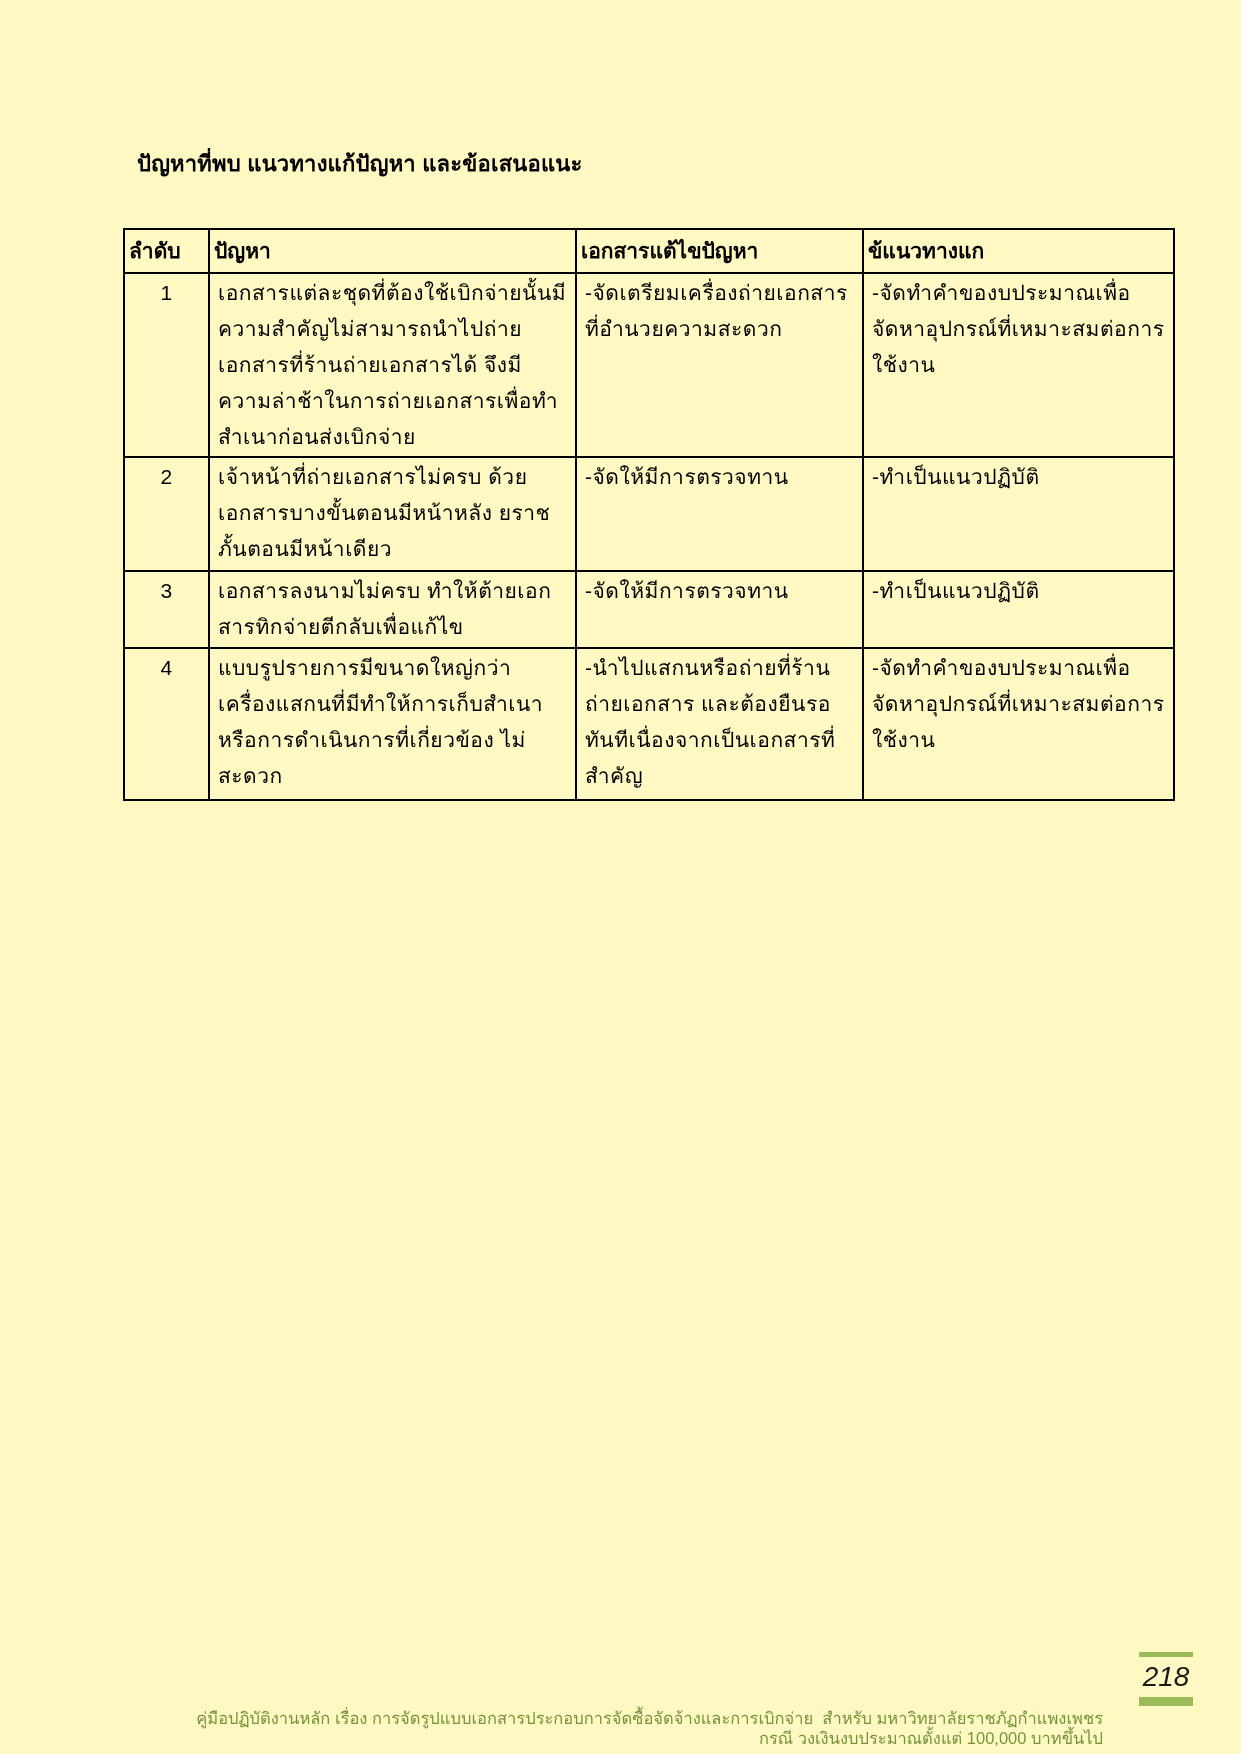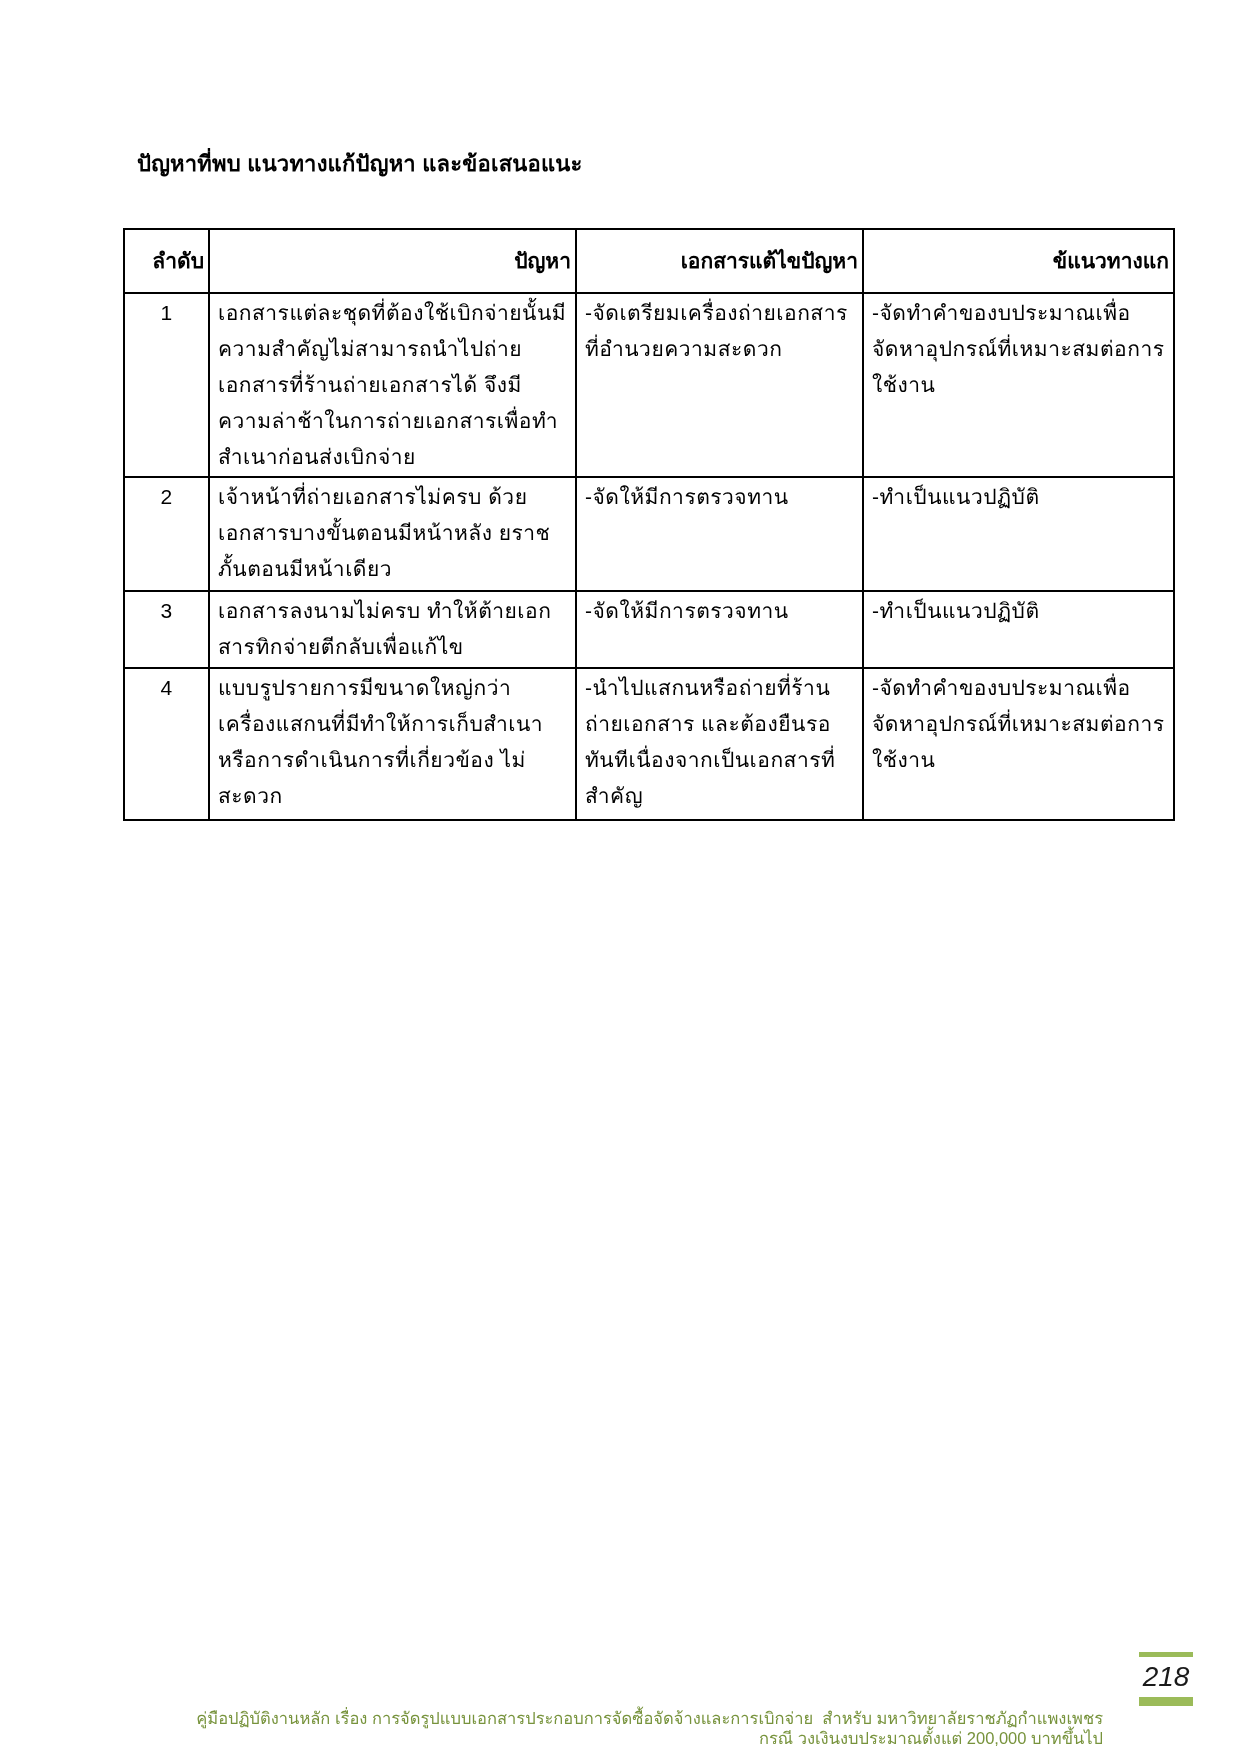--- a/index.html
+++ b/index.html
@@ -1,20 +1,20 @@
 <!DOCTYPE html>
 <html lang="th"><head>
 <meta charset="utf-8">
 <style>
   html,body{margin:0;padding:0;background:#e8e8e8;}
   .page{
     position:relative;
     width:1241px;height:1754px;
     margin:0 auto;
-    background:#ffffff;
+    background:#fef9c3;
     font-family:"Liberation Sans","DejaVu Sans",sans-serif;
     color:#000000;
     overflow:hidden;
   }
   .title{
     position:absolute;
     left:137px;top:146px;
     margin:0;
     font-size:22px;
     font-weight:bold;
@@ -34,24 +34,24 @@
   table.issues th, table.issues td{
     border:2px solid #000000;
     vertical-align:top;
     padding:1px 8px;
     font-size:21px;
     line-height:36px;
     overflow:hidden;
   }
   table.issues th{
     font-weight:bold;
-    text-align:right;
+    text-align:left;
     vertical-align:middle;
     height:36px;
-    padding:13px 4px;
+    padding:3px 4px;
     line-height:30px;
   }
   table.issues td{letter-spacing:0.5px;}
   td.num{text-align:center;letter-spacing:0;}
   tr.r1{height:145px;}
   tr.r2{height:114px;}
   tr.r3{height:77px;}
   tr.r4{height:152px;}
   .footer{
     position:absolute;
@@ -125,21 +125,21 @@
         <td class="num">4</td>
         <td>แบบรูปรายการมีขนาดใหญ่กว่าเครื่องแสกนที่มีทำให้การเก็บสำเนาหรือการดำเนินการที่เกี่ยวข้อง ไม่สะดวก</td>
         <td>-นำไปแสกนหรือถ่ายที่ร้านถ่ายเอกสาร และต้องยืนรอทันทีเนื่องจากเป็นเอกสารที่สำคัญ</td>
         <td>-จัดทำคำของบประมาณเพื่อจัดหาอุปกรณ์ที่เหมาะสมต่อการใช้งาน</td>
       </tr>
     </tbody>
   </table>
 
   <div class="footer">
     <div>คู่มือปฏิบัติงานหลัก เรื่อง การจัดรูปแบบเอกสารประกอบการจัดซื้อจัดจ้างและการเบิกจ่าย  สำหรับ มหาวิทยาลัยราชภัฏกำแพงเพชร</div>
-    <div>กรณี วงเงินงบประมาณตั้งแต่ 200,000 บาทขึ้นไป</div>
+    <div>กรณี วงเงินงบประมาณตั้งแต่ 100,000 บาทขึ้นไป</div>
   </div>
 
   <div class="pagenum">
     <div class="bar top"></div>
     <div class="num">218</div>
     <div class="bar bottom"></div>
   </div>
 
 </div>
 

